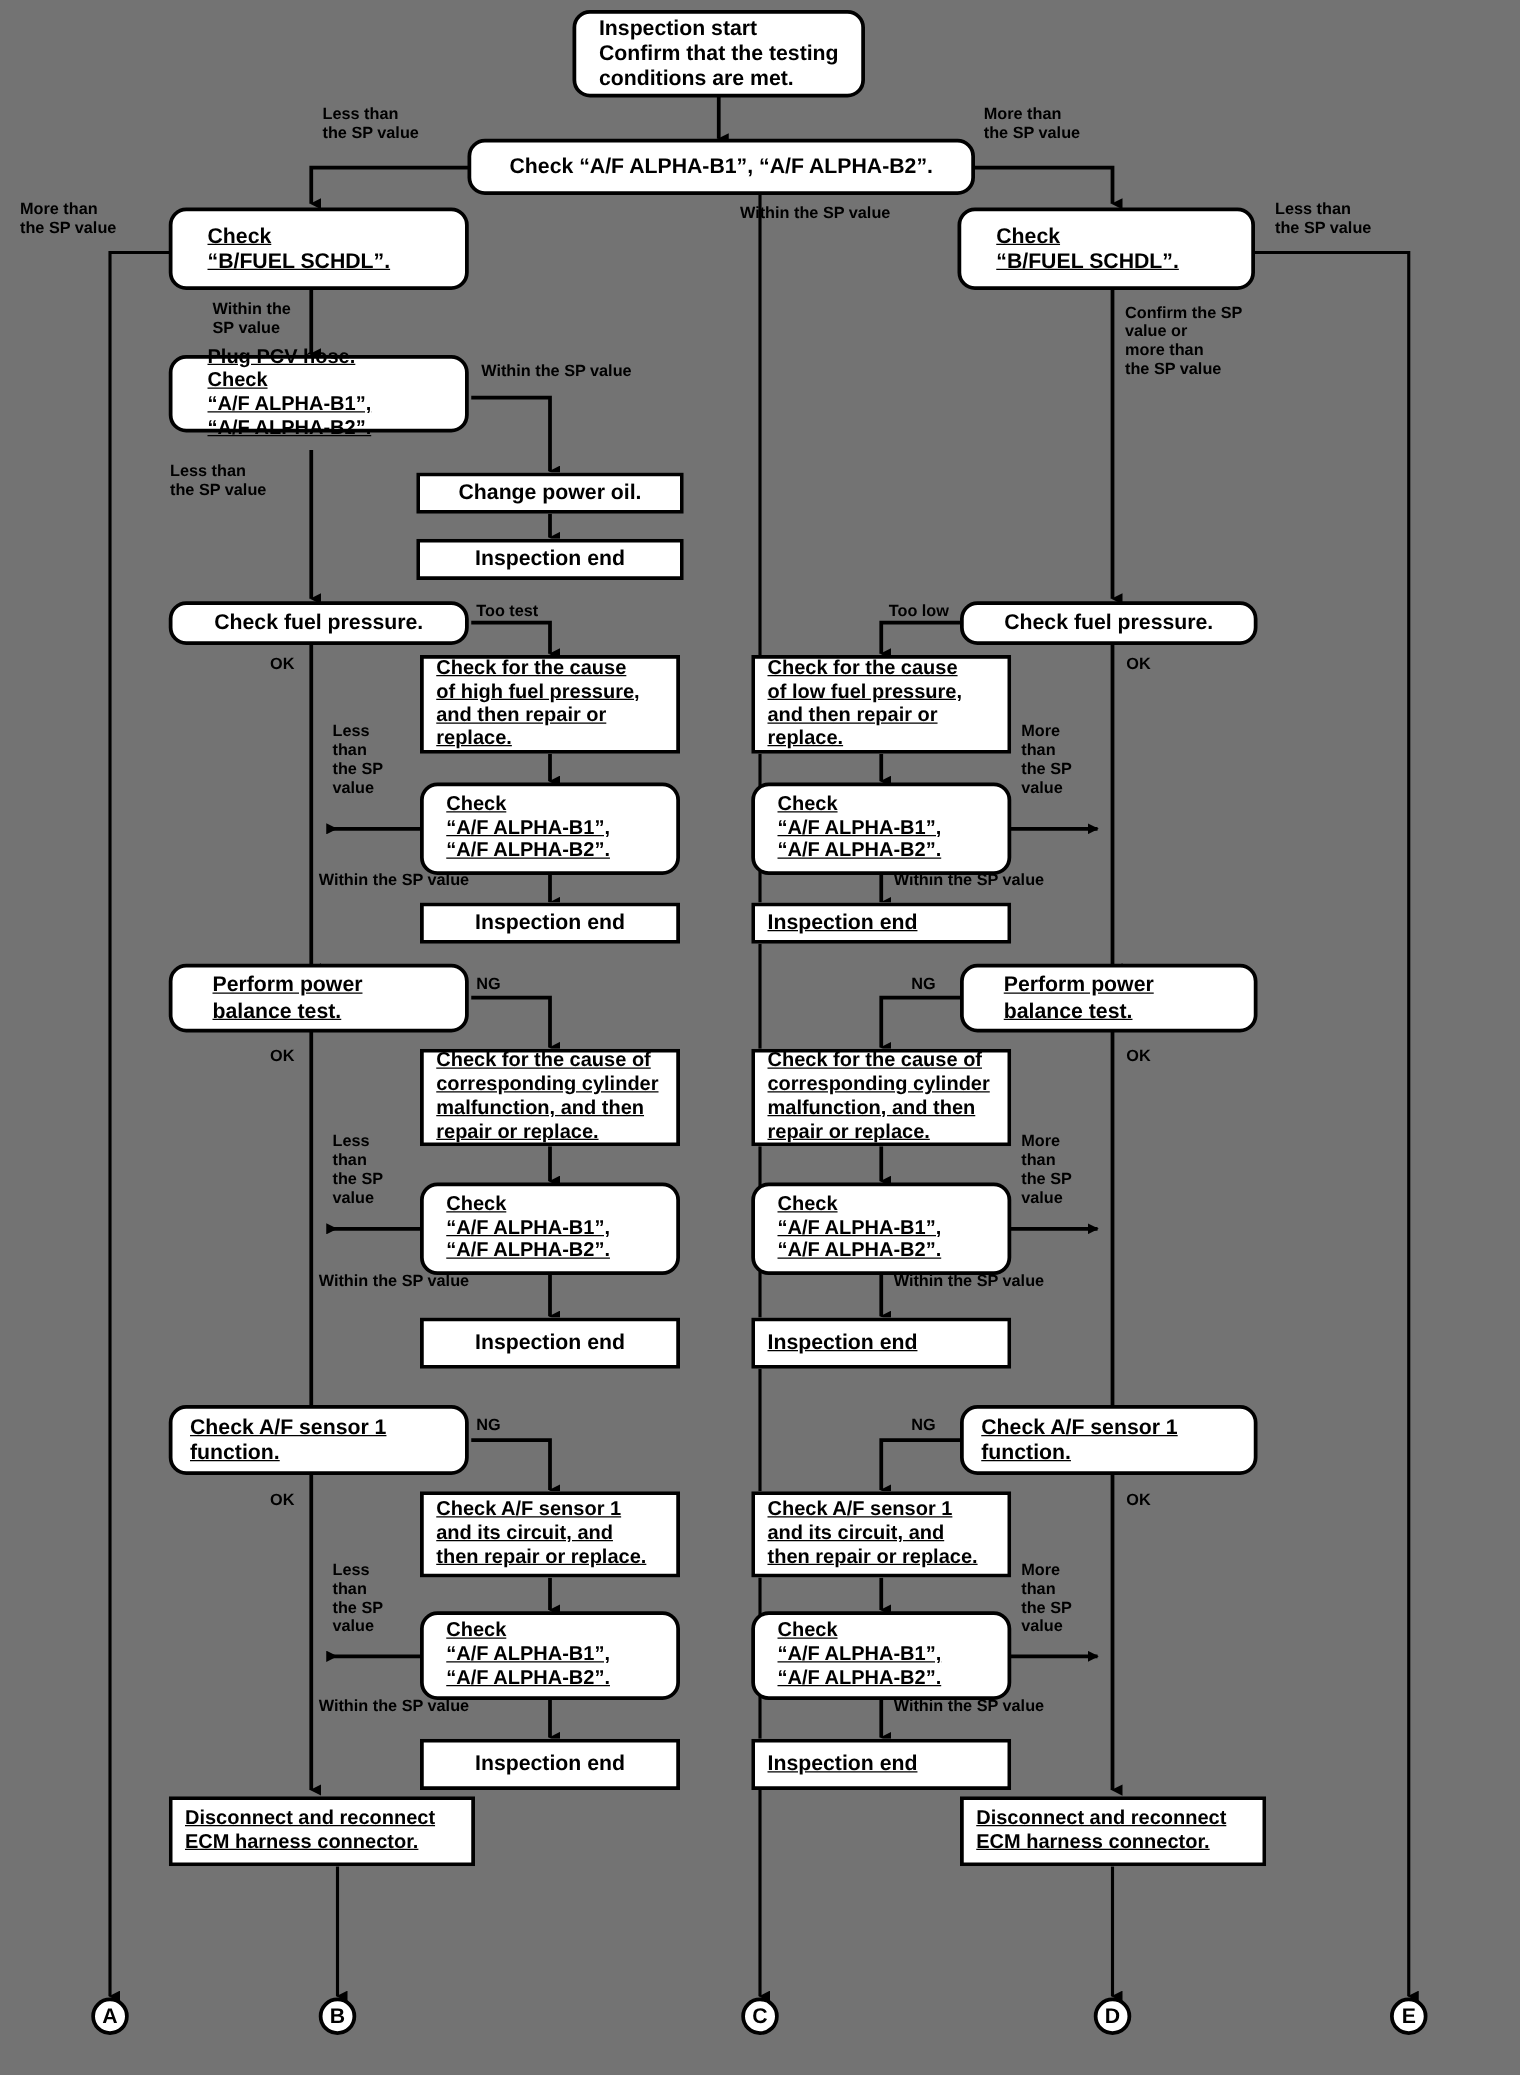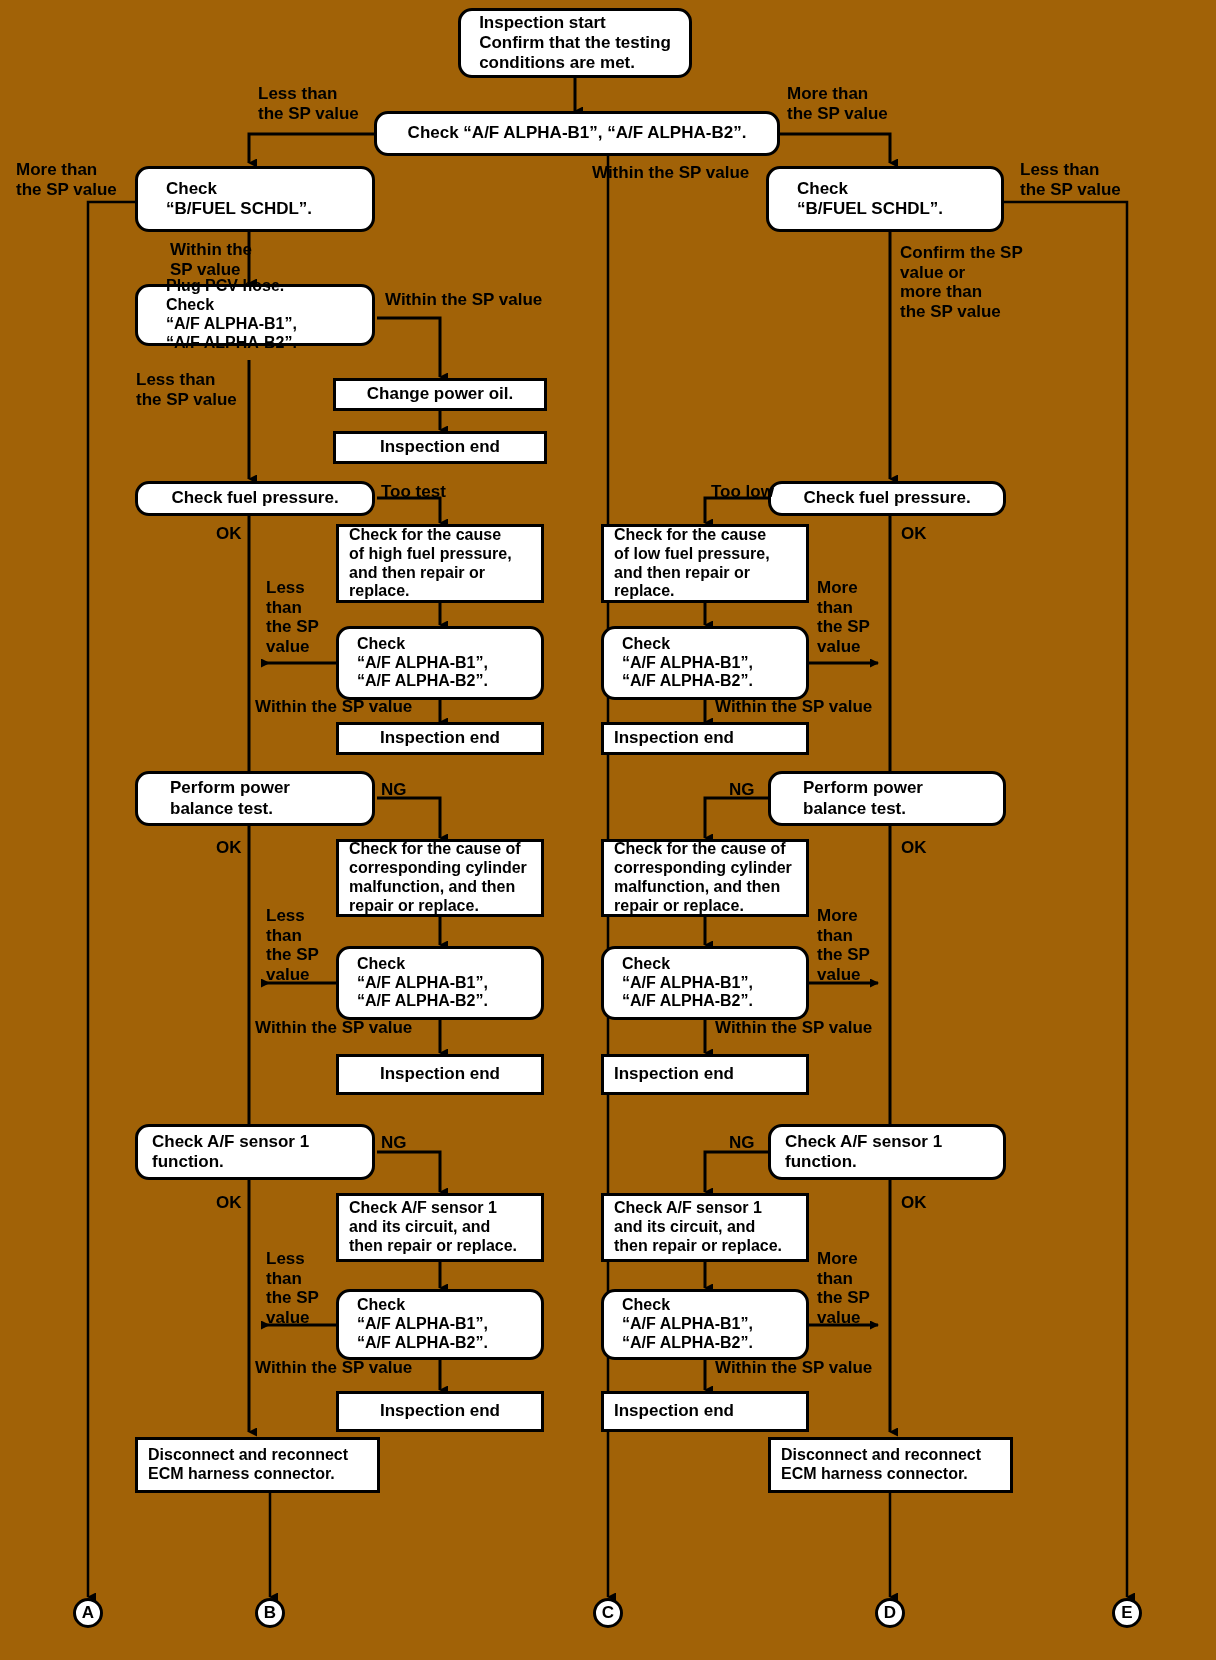--- a/index.html
+++ b/index.html
@@ -1,25 +1,25 @@
 <!DOCTYPE html>
 <html><head>
 <meta charset="utf-8">
 <style>
   html,body{margin:0;padding:0;background:#fff;}
   body{font-family:"Liberation Sans","DejaVu Sans",sans-serif;}
-  #page{position:relative;width:1216px;height:1660px;background:#a16207;overflow:hidden;}
+  #page{position:relative;width:1216px;height:1660px;background:#737373;overflow:hidden;}
   svg.lines{position:absolute;left:0;top:0;width:1216px;height:1660px;pointer-events:none;}
   .node{position:absolute;box-sizing:border-box;border:3px solid #000;background:#fff;
         display:flex;align-items:center;color:#000;}
   .node.rounded{border-radius:14px;}
   .node.ctr{justify-content:center;}
   .node .txt{font-size:17px;line-height:1.18;font-weight:600;white-space:pre-line;}
-  .node.pad-l .txt{padding-left:10px;}
-  .lbl{position:absolute;font-size:17px;line-height:1.15;font-weight:700;color:#000;white-space:pre-line;}
+  .node.pad-l .txt{padding-left:10px;text-decoration:underline;}
+  .lbl{position:absolute;font-size:13px;line-height:1.15;font-weight:700;color:#000;white-space:pre-line;}
   .term{position:absolute;width:30px;height:30px;border:3px solid #000;border-radius:50%;
         background:#fff;display:flex;align-items:center;justify-content:center;
         font-size:17px;font-weight:700;color:#000;box-sizing:border-box;}
 </style>
 </head>
 <body>
 
 <div id="page">
 
   <svg class="lines" viewBox="0 0 1216 1660">

